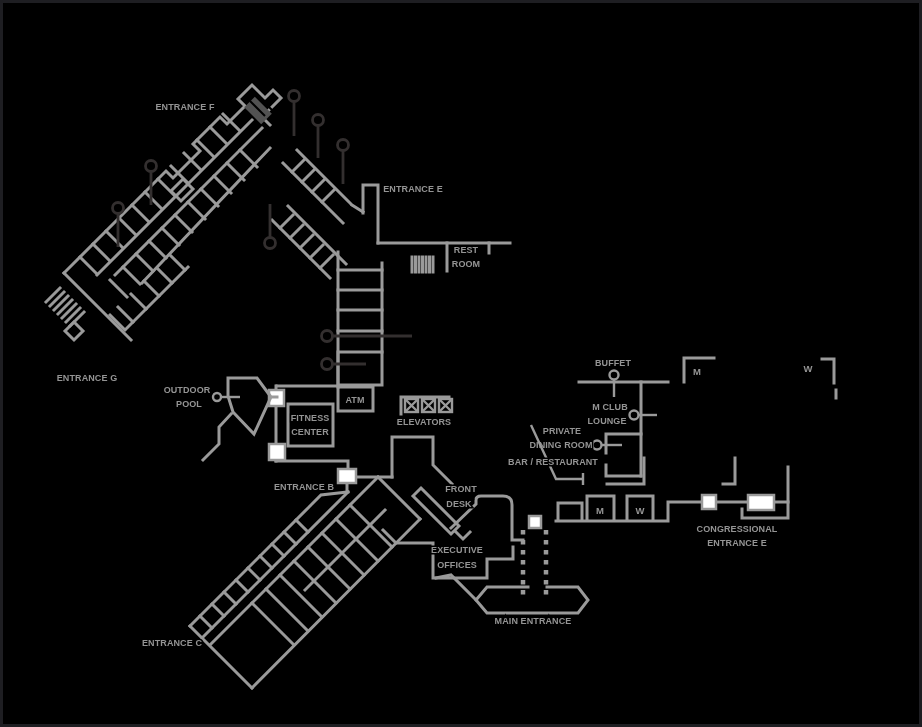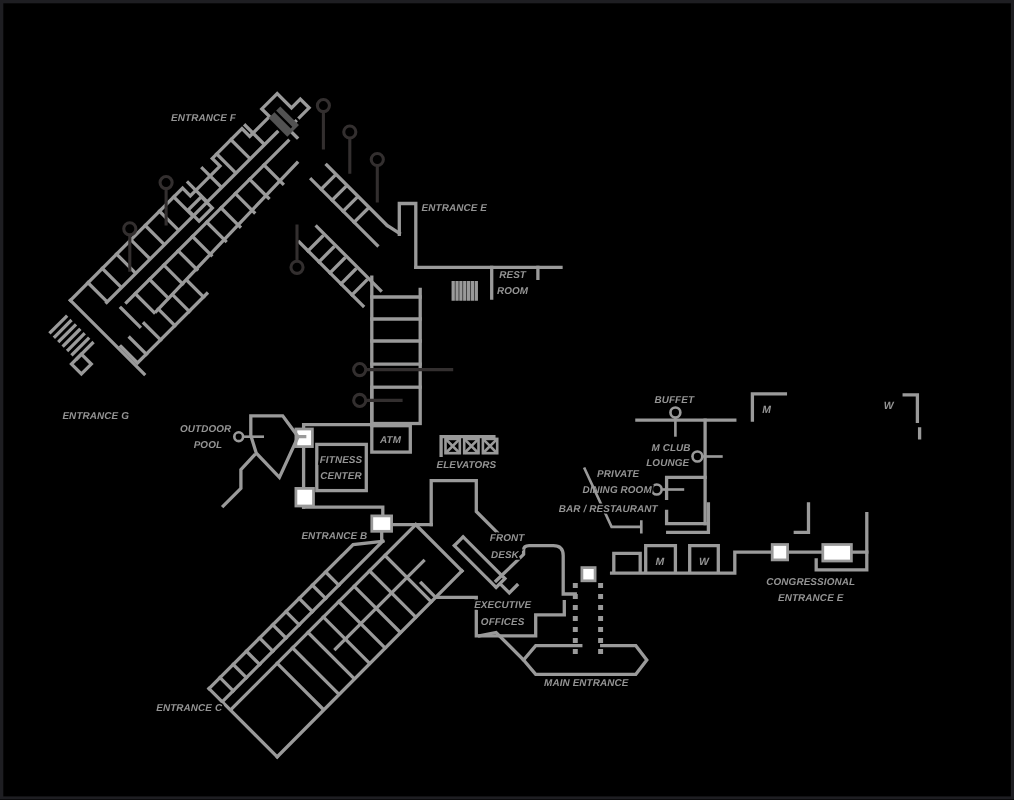--- a/index.html
+++ b/index.html
@@ -1,16 +1,16 @@
 <!DOCTYPE html>
 <html style="--background: #000000; --border: #1e1e22; --wall: #9a9a9a; --label: #949494; --door-fill: #ffffff; --site-marker: #332f2f; --vestibule-door: #525252;"><head>
 <meta charset="utf-8">
 <style>
   html,body{margin:0;padding:0;background:#000;}
-  .page{position:relative;width:922px;height:727px;background:var(--background,#000);overflow:hidden;font-style:italic;}
+  .page{position:relative;width:922px;height:727px;background:var(--background,#000);overflow:hidden;}
   svg{display:block;}
   .wall{stroke:var(--wall,#9a9a9a);stroke-width:3;fill:none;stroke-linecap:square;}
   .leader{stroke:var(--wall,#9a9a9a);stroke-width:2.4;fill:none;}
   .door{fill:var(--door-fill,#fff);stroke:var(--wall,#9a9a9a);stroke-width:2.5;}
   .marker{stroke:var(--site-marker,#332f2f);stroke-width:2.8;fill:none;}
   .dashes{stroke:var(--wall,#9a9a9a);stroke-width:4.5;stroke-dasharray:4.5 5.5;fill:none;}
   .vest{fill:var(--vestibule-door,#525252);}
   .cut{stroke:var(--background,#000);stroke-width:2;fill:none;}
   .lbl{fill:var(--label,#949494);font-family:"Liberation Sans",sans-serif;font-weight:bold;font-size:9px;
        letter-spacing:.1px;stroke:var(--background,#000);stroke-width:3px;paint-order:stroke;text-anchor:middle;}

